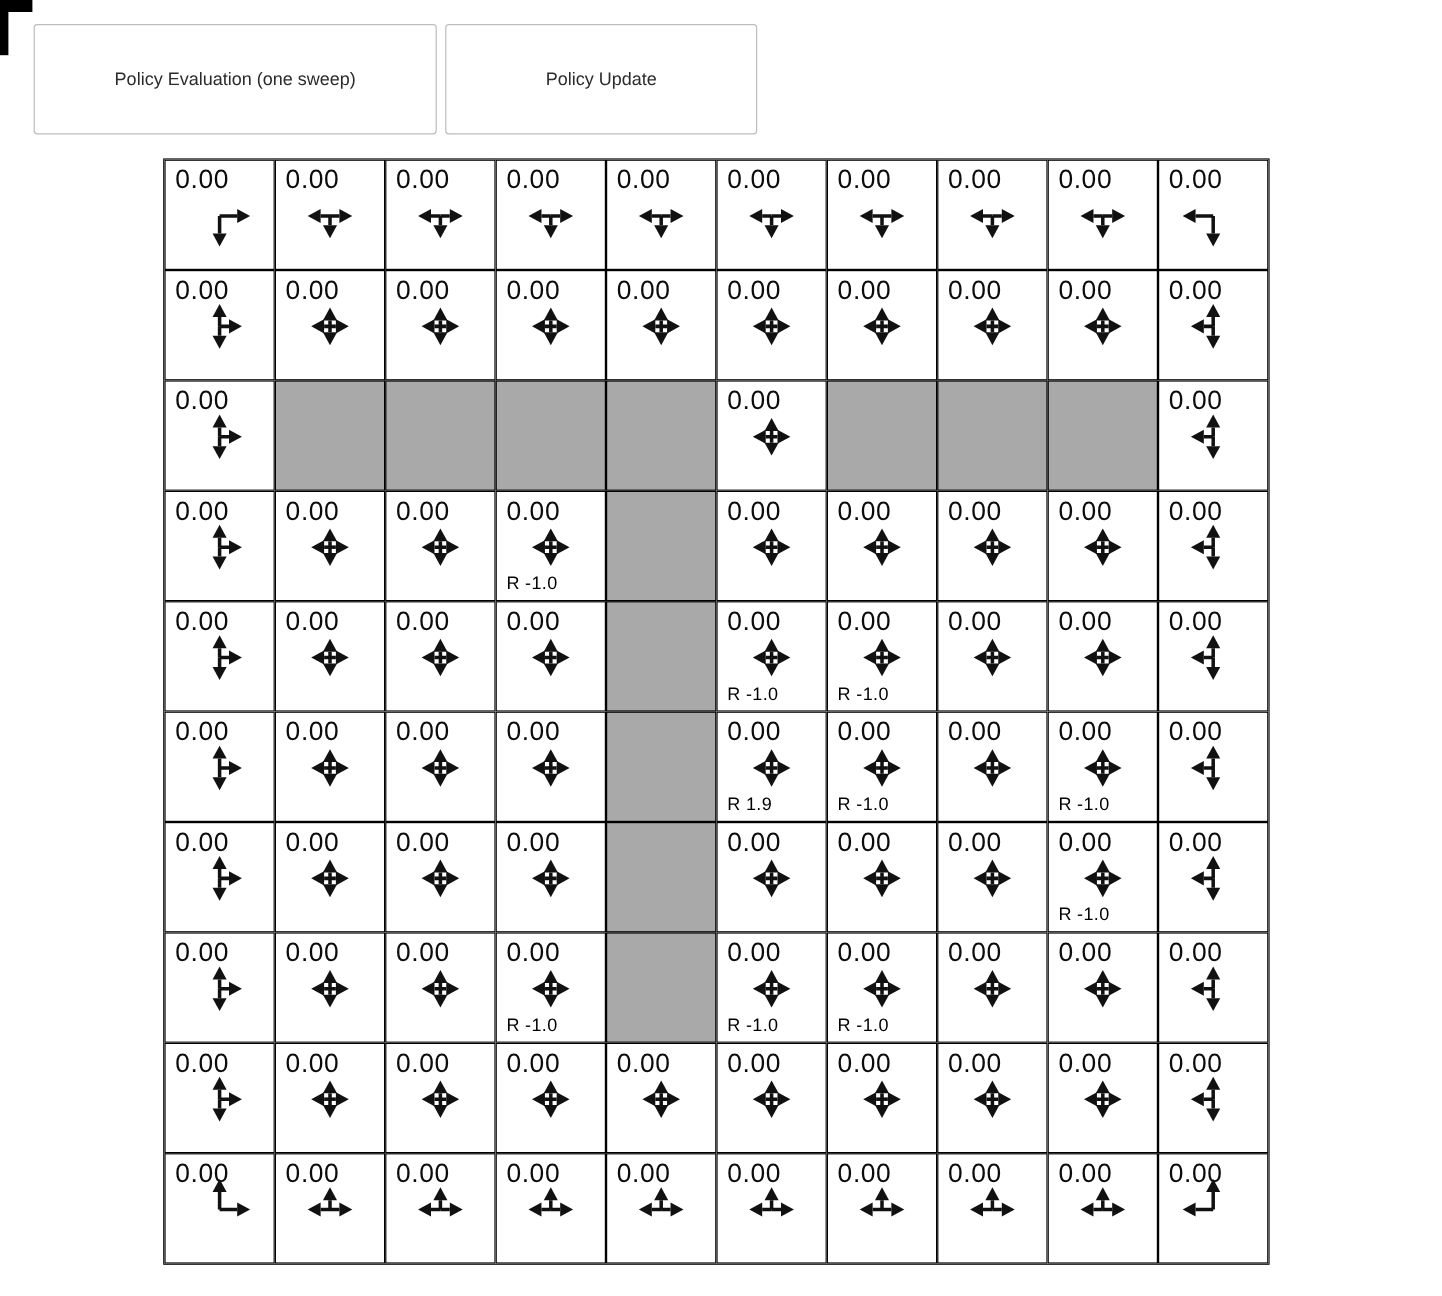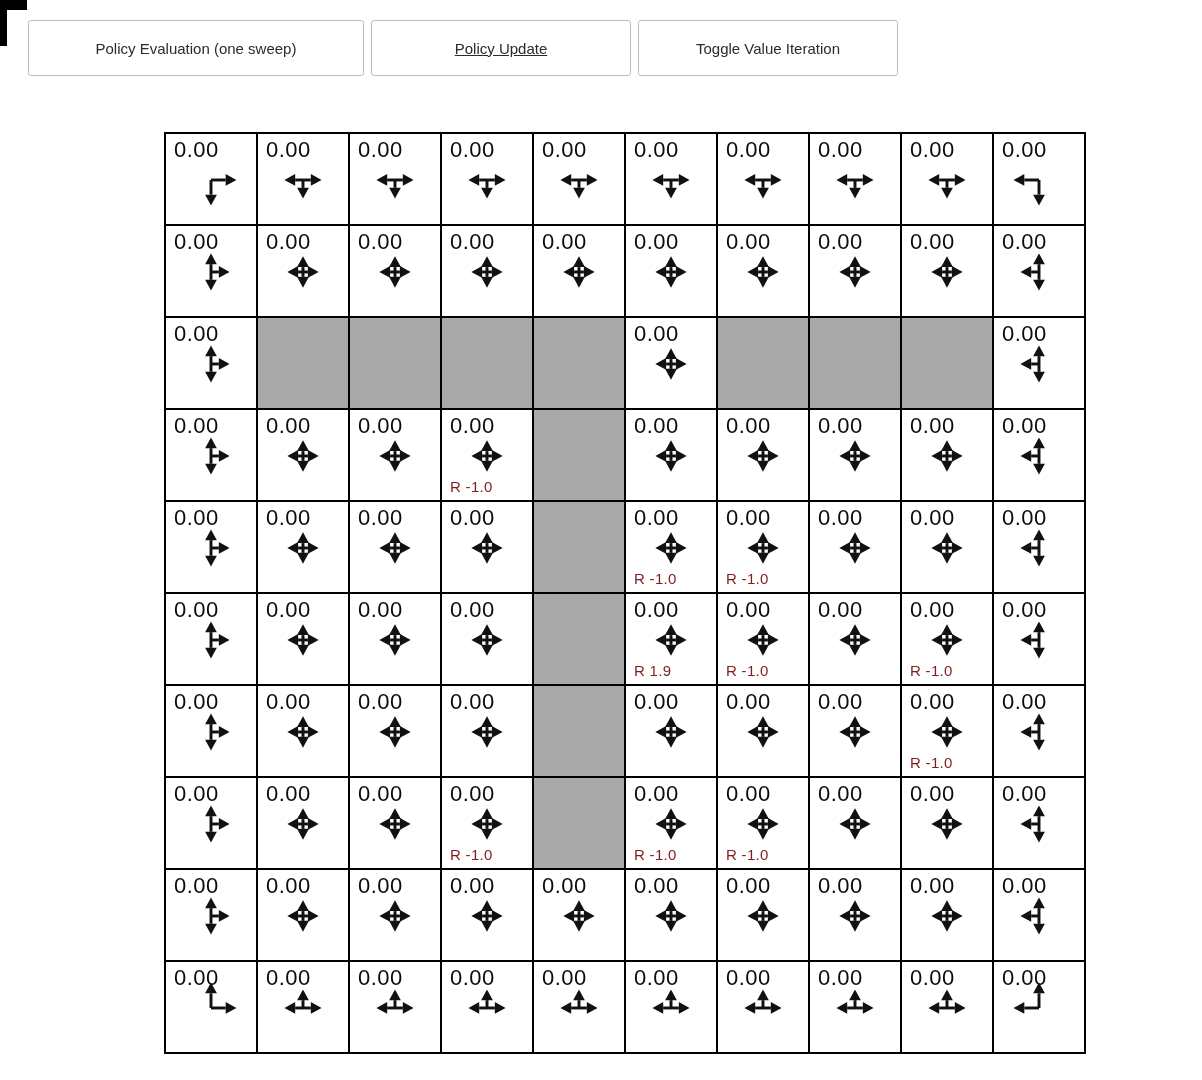--- a/index.html
+++ b/index.html
@@ -5,59 +5,58 @@
   html,body{margin:0;padding:0;background:#ffffff;}
   #screen{
     position:relative;width:1202px;height:1080px;background:#ffffff;overflow:hidden;
     font-family:"Liberation Sans",sans-serif;
   }
   
   .corner-v{position:absolute;left:0;top:0;width:7px;height:46px;background:#000;}
   .corner-h{position:absolute;left:0;top:0;width:27px;height:10px;background:#000;}
 
   .toolbar-button{
-    position:absolute;top:20px;height:56px;box-sizing:border-box;
+    position:absolute;top:20px;height:92px;box-sizing:border-box;
     background:#ffffff;border:1px solid #bdbdbd;border-radius:3px;
     font-family:"Liberation Sans",sans-serif;font-size:15px;color:#2b2b2b;
     display:flex;align-items:center;justify-content:center;cursor:pointer;
     padding:4px;
   }
   #btn-0{left:28px;width:336px;}
-  #btn-1{left:371px;width:260px;text-decoration:underline;}
+  #btn-1{left:371px;width:260px;}
   #btn-2{left:638px;width:260px;}
   #btn-3{left:905px;width:263px;}
 
   #grid{
     position:absolute;left:136px;top:132px;
     display:grid;grid-template-columns:repeat(10,92px);grid-template-rows:repeat(10,92px);
-    border:1px solid #000;background:#ffffff;margin-left:28px;
+    border:1px solid #000;background:#ffffff;
   }
   .cell{
     position:relative;box-sizing:border-box;border:1px solid #000;background:#ffffff;
   }
   .cell.wall{background:#a9a9a9;}
   .cell-value{
     position:absolute;left:8px;top:3px;font-size:22px;color:#0c0c0c;letter-spacing:0.5px;
     line-height:1.15;
   }
   .cell-reward{
-    position:absolute;left:8px;bottom:5px;font-size:15px;color:#7f1d1d;letter-spacing:0.3px;
+    position:absolute;left:8px;bottom:5px;font-size:15px;color:#000000;letter-spacing:0.3px;
   }
   .policy-arrow{position:absolute;left:0;top:0;width:90px;height:90px;}
 </style>
 </head>
 <body>
 
 <div id="screen">
   <div class="corner-v"></div>
   <div class="corner-h"></div>
 
   <button id="btn-0" class="toolbar-button">Policy Evaluation (one sweep)</button>
   <button id="btn-1" class="toolbar-button">Policy Update</button>
-  <button id="btn-2" class="toolbar-button">Toggle Value Iteration</button>
 
   <div id="grid">
       <div class="cell">
         <span class="cell-value">0.00</span>
         <svg class="policy-arrow" viewBox="0 0 92 92" xmlns="http://www.w3.org/2000/svg">
           <line x1="46" y1="47" x2="61" y2="47" stroke="#111111" stroke-width="3"></line>
           <polygon points="72,47 61,41 61,53" fill="#111111"></polygon>
           <line x1="46" y1="47" x2="46" y2="62" stroke="#111111" stroke-width="3"></line>
           <polygon points="46,73 52,62 40,62" fill="#111111"></polygon>
         </svg>

